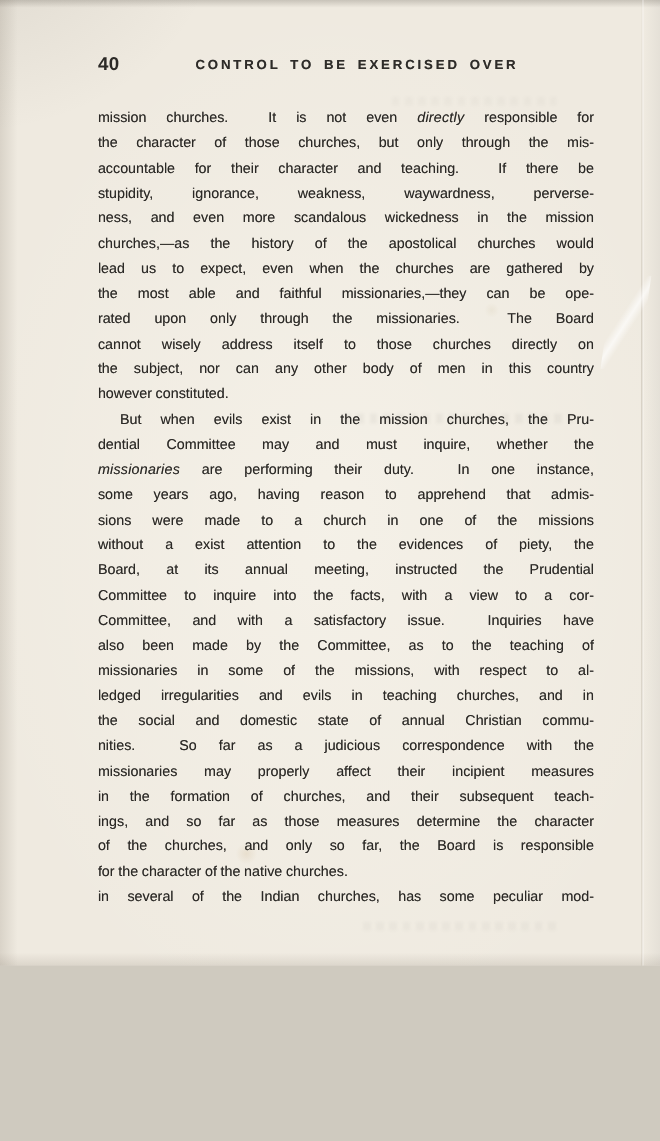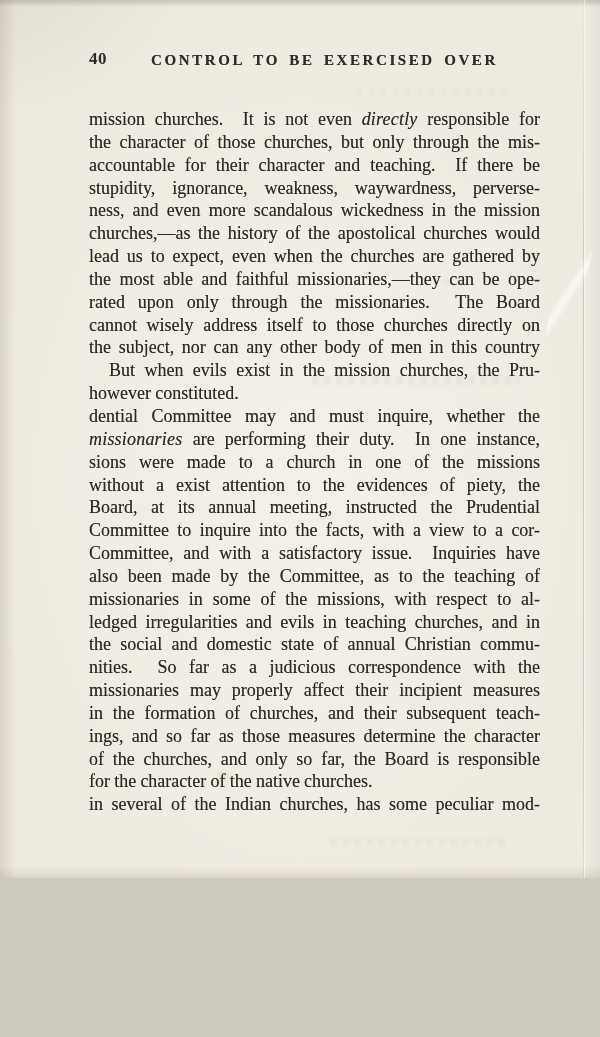--- a/index.html
+++ b/index.html
@@ -1,20 +1,20 @@
 <!DOCTYPE html>
 <html><head>
 <meta charset="utf-8">
 <style>
   html,body{margin:0;padding:0;background:#cfcabf;}
   .scan{
     position:relative;
     width:600px;height:878px;
     overflow:hidden;
-    font-family:Liberation Serif, serif;
+    font-family:Liberation Sans, sans-serif;
     background:
       
       radial-gradient(circle 6px at 517px 918px, rgba(196,168,74,.38), rgba(196,168,74,0) 70%),
       radial-gradient(circle 6px at 86px 1013px, rgba(205,182,84,.42), rgba(205,182,84,0) 70%),
       radial-gradient(circle 13px at 224px 776px, rgba(186,152,96,.16), rgba(186,152,96,0) 75%),
       radial-gradient(circle 9px at 447px 282px, rgba(180,160,110,.10), rgba(180,160,110,0) 75%),
       
       radial-gradient(ellipse 340px 260px at -40px -60px, rgba(110,104,94,.14), rgba(110,104,94,0) 70%),
       linear-gradient(90deg, rgba(140,130,116,.22) 0px, rgba(140,130,116,0) 16px),
       linear-gradient(180deg, rgba(110,104,94,.30) 0px, rgba(110,104,94,0) 7px),
@@ -50,30 +50,30 @@
     position:absolute;left:89px;top:51px;width:451px;height:18px;
     color:#2b2926;
   }
   .page-number{
     position:absolute;left:0;top:-2px;
     font-size:17px;font-weight:bold;letter-spacing:.5px;
   }
   .running-header{
     position:absolute;left:40px;right:20px;top:1px;
     text-align:center;
-    font-size:15px;font-weight:bold;
+    font-size:12px;font-weight:bold;
     letter-spacing:2.6px;word-spacing:3px;
     color:#2e2c29;
     text-shadow:0 0 .4px rgba(43,41,38,.6);
   }
 
   .text-block{
-    position:absolute;left:89px;top:108px;width:451px;
+    position:absolute;left:89px;top:96px;width:451px;
     color:#2b2926;
-    font-size:18px;
+    font-size:13px;
     text-shadow:0 0 .35px rgba(43,41,38,.55);
   }
   .line{
     height:22.85px;line-height:22.85px;
     text-align:justify;
     text-align-last:justify;
     white-space:nowrap;
     word-spacing:-.3px;
   }
   .line.end{text-align-last:left;}
@@ -100,24 +100,25 @@
       <div class="line"><span>the character of those churches, but only through the mis-</span></div>
       <div class="line"><span>accountable for their character and teaching.&nbsp; If there be</span></div>
       <div class="line"><span>stupidity, ignorance, weakness, waywardness, perverse-</span></div>
       <div class="line"><span>ness, and even more scandalous wickedness in the mission</span></div>
       <div class="line"><span>churches,—as the history of the apostolical churches would</span></div>
       <div class="line"><span>lead us to expect, even when the churches are gathered by</span></div>
       <div class="line"><span>the most able and faithful missionaries,—they can be ope-</span></div>
       <div class="line"><span>rated upon only through the missionaries.&nbsp; The Board</span></div>
       <div class="line"><span>cannot wisely address itself to those churches directly on</span></div>
       <div class="line"><span>the subject, nor can any other body of men in this country</span></div>
+      <div class="line end"><span>however constituted.</span></div>
       <div class="line indent"><span>But when evils exist in the mission churches, the Pru-</span></div>
-      <div class="line end"><span>however constituted.</span></div>
       <div class="line"><span>dential Committee may and must inquire, whether the</span></div>
       <div class="line"><i>missionaries</i><span> are performing their duty.&nbsp; In one instance,</span></div>
+      <div class="line"><span>some years ago, having reason to apprehend that admis-</span></div>
       <div class="line"><span>sions were made to a church in one of the missions</span></div>
       <div class="line"><span>without a exist attention to the evidences of piety, the</span></div>
       <div class="line"><span>Board, at its annual meeting, instructed the Prudential</span></div>
       <div class="line"><span>Committee to inquire into the facts, with a view to a cor-</span></div>
       <div class="line"><span>Committee, and with a satisfactory issue.&nbsp; Inquiries have</span></div>
       <div class="line"><span>also been made by the Committee, as to the teaching of</span></div>
       <div class="line"><span>missionaries in some of the missions, with respect to al-</span></div>
       <div class="line"><span>ledged irregularities and evils in teaching churches, and in</span></div>
       <div class="line"><span>the social and domestic state of annual Christian commu-</span></div>
       <div class="line"><span>nities.&nbsp; So far as a judicious correspondence with the</span></div>

